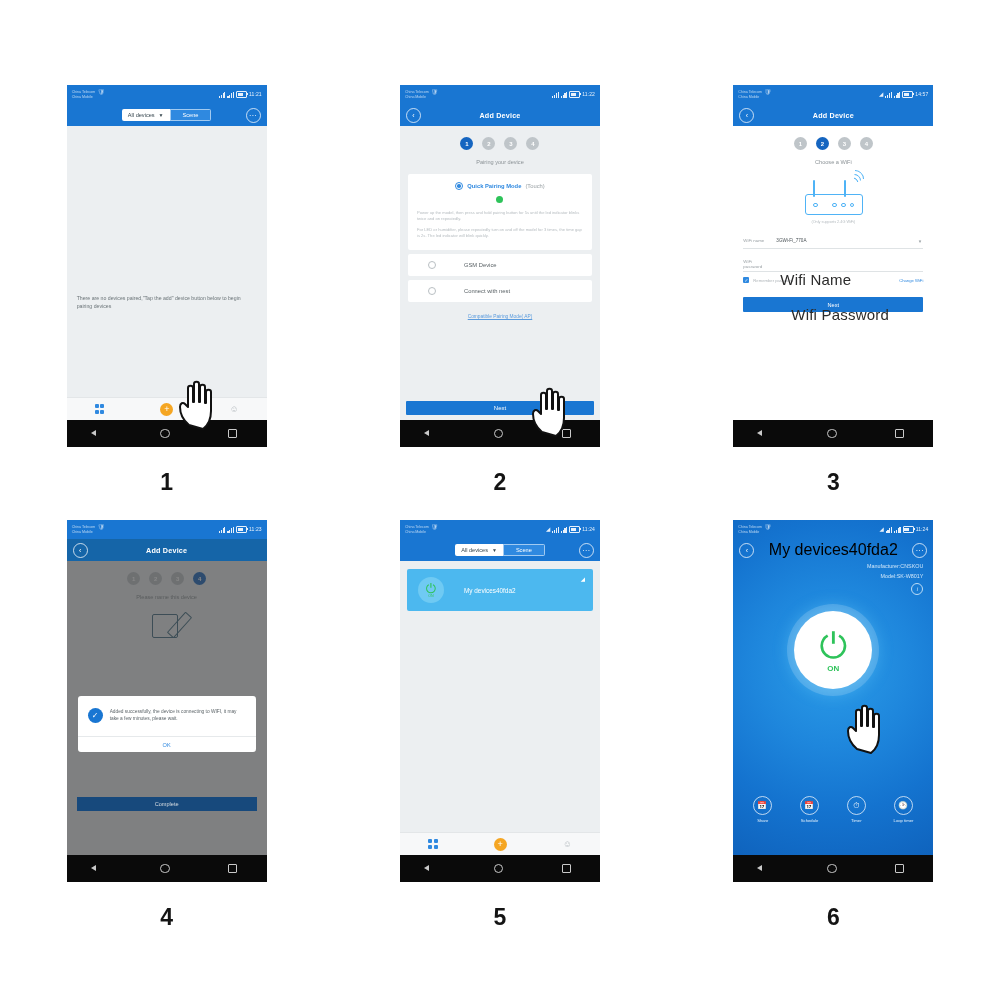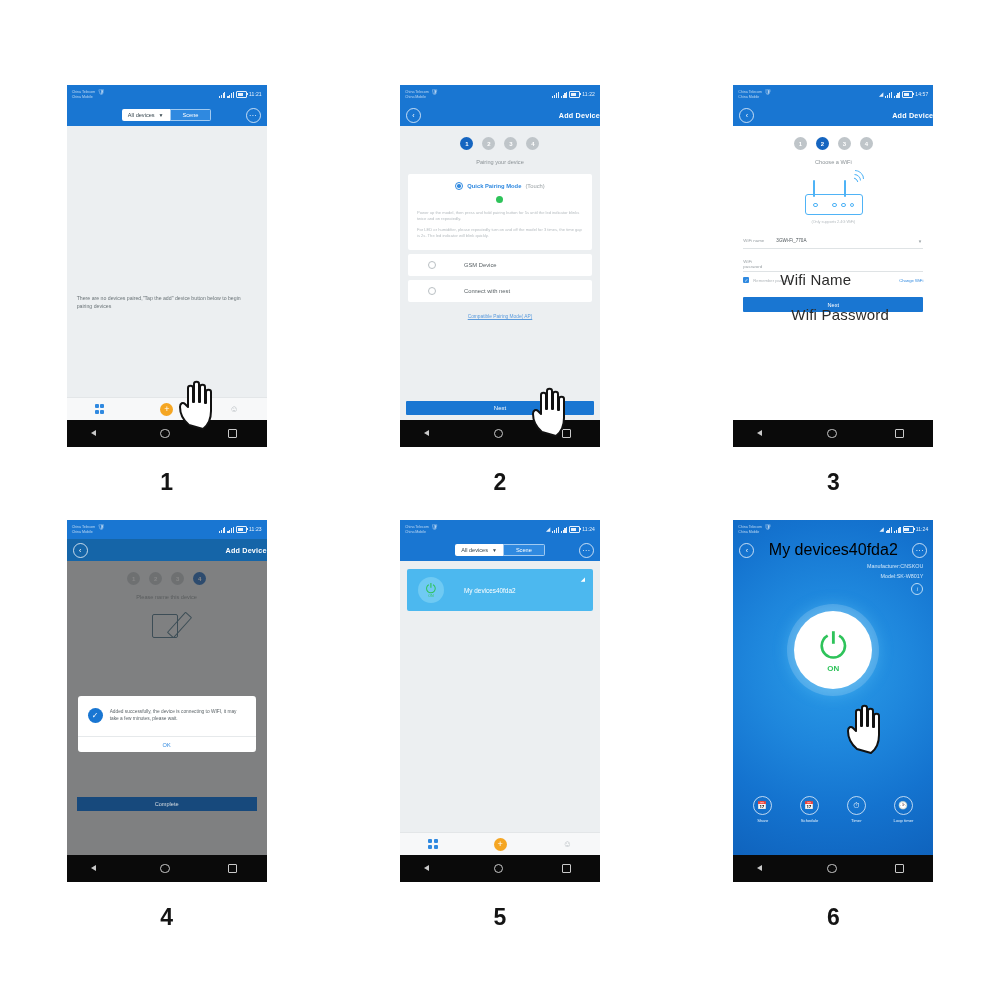--- a/index.html
+++ b/index.html
@@ -39,21 +39,21 @@
   .sigbars i{display:block;width:1.2px;background:#e8f1fb;}
   .sigbars i:nth-child(1){height:2px}.sigbars i:nth-child(2){height:3px}
   .sigbars i:nth-child(3){height:4.2px}.sigbars i:nth-child(4){height:5.6px}
   .batt{width:9px;height:5px;border:.8px solid #e8f1fb;border-radius:1px;position:relative;}
   .batt:after{content:"";position:absolute;right:-2px;top:1.4px;width:1.2px;height:2px;background:#e8f1fb;}
   .batt i{position:absolute;left:.7px;top:.7px;bottom:.7px;width:5px;background:#e8f1fb;}
   .clock{font-size:5px;letter-spacing:.1px;}
   .wifi-glyph{font-size:5.5px;line-height:5.5px;}
 
   
-  .appbar{height:22px;background:#1976d2;display:flex;align-items:center;justify-content:flex-end;position:relative;}
+  .appbar{height:22px;background:#1976d2;display:flex;align-items:center;justify-content:center;position:relative;}
   .appbar .title{color:#fff;font-size:7.2px;font-weight:bold;letter-spacing:.2px;}
   .circbtn{
     position:absolute;width:13px;height:13px;border-radius:50%;
     border:1px solid rgba(255,255,255,.75);color:#fff;
     display:flex;align-items:center;justify-content:center;font-size:7px;line-height:1;
   }
   .circbtn.left{left:6px;}
   .circbtn.right{right:6px;font-size:7px;letter-spacing:.4px;}
 
   

